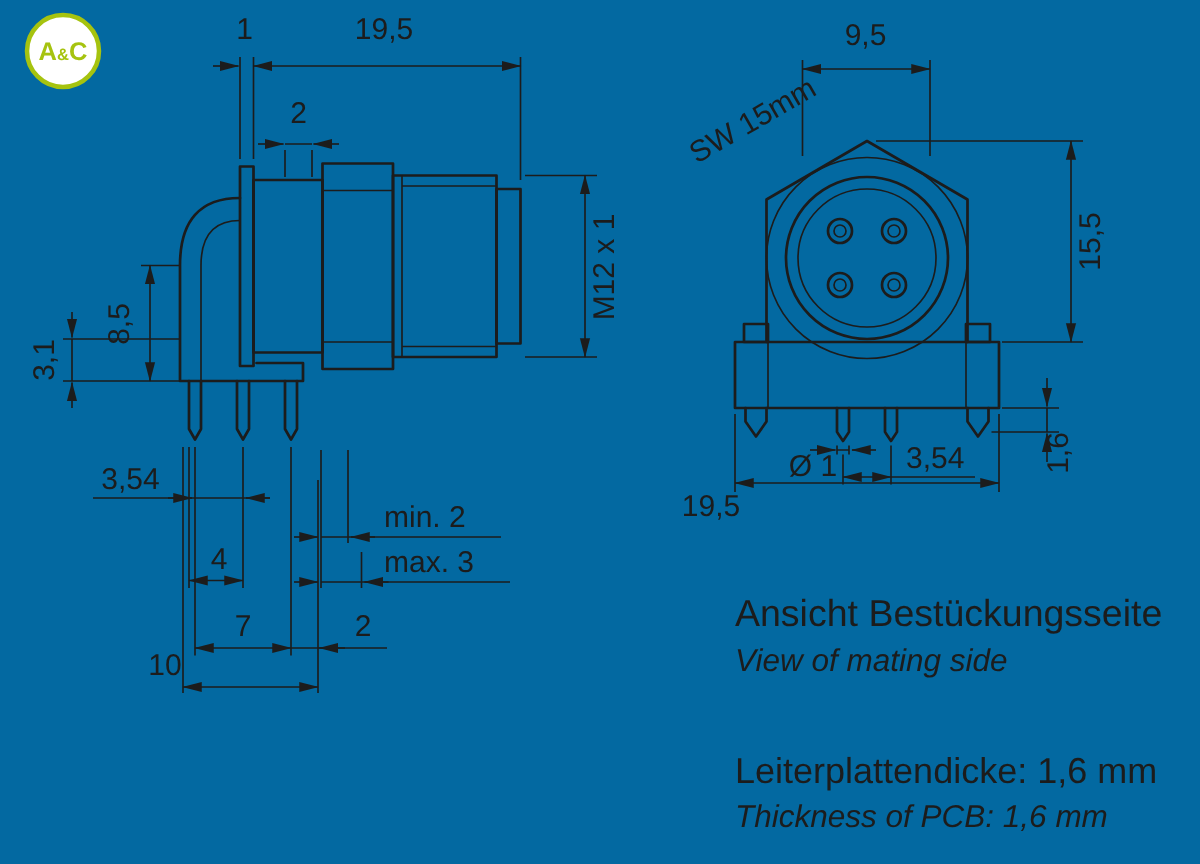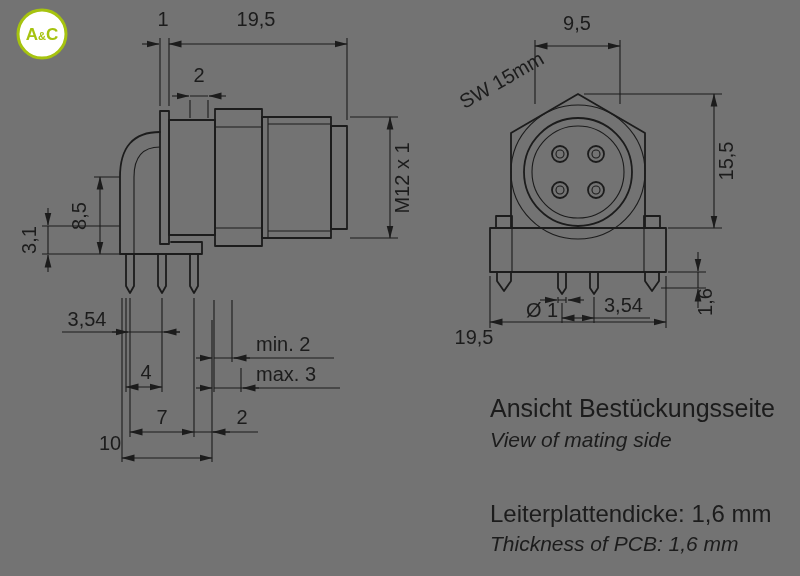--- a/index.html
+++ b/index.html
@@ -1,16 +1,16 @@
 <!DOCTYPE html>
 <html><head>
 <meta charset="utf-8">
 <style>
   html,body{margin:0;padding:0;background:#ffffff;}
-  .stage{position:relative;width:800px;height:576px;background:#737373;overflow:hidden;
+  .stage{position:relative;width:800px;height:576px;background:#0369a1;overflow:hidden;
          font-family:"Liberation Sans", sans-serif;text-align:center;}
   svg{display:block;}
   .ol{stroke:#1c1c1c;stroke-width:1.8;fill:none;stroke-linejoin:round;stroke-linecap:round;}
   .thin{stroke:#1c1c1c;stroke-width:1.1;fill:none;}
   .dl{stroke:#1c1c1c;stroke-width:1.1;fill:none;}
   .dim-text{font-size:20px;fill:#1c1c1c;}
   .cap-de{font-size:25px;fill:#1c1c1c;}
   .cap-de2{font-size:24px;fill:#1c1c1c;}
   .cap-en{font-size:21px;font-style:italic;fill:#1c1c1c;}
   .logo-text{font-size:17px;fill:#a6c30f;font-weight:bold;}

